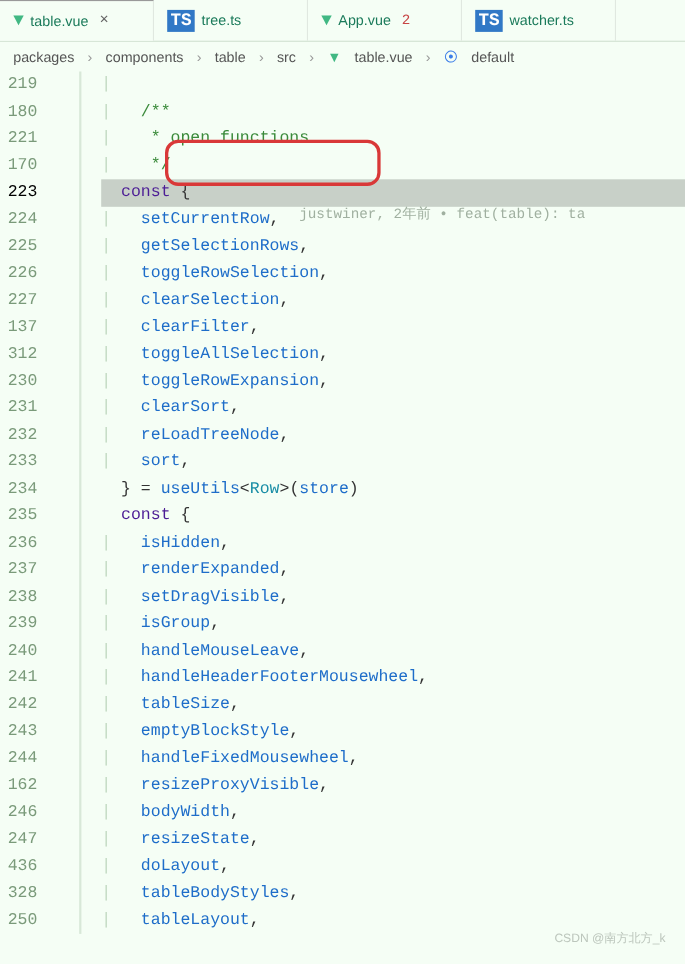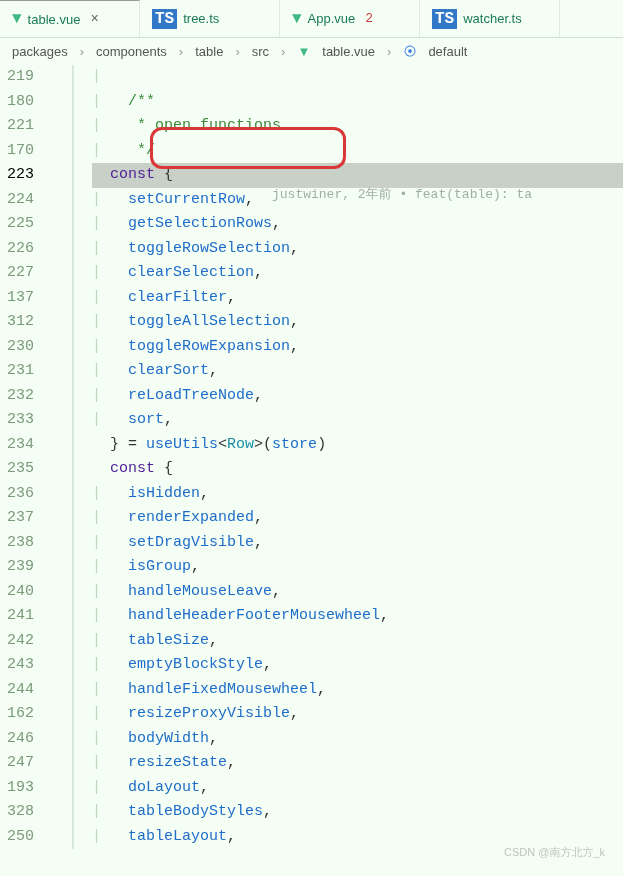--- a/index.html
+++ b/index.html
@@ -191,21 +191,21 @@
       <div>238</div>
       <div>239</div>
       <div>240</div>
       <div>241</div>
       <div>242</div>
       <div>243</div>
       <div>244</div>
       <div>162</div>
       <div>246</div>
       <div>247</div>
-      <div>193</div>
+      <div>436</div>
       <div>328</div>
       <div>250</div>
     </div>
   <div class="code" id="code"><div class="line"><span class="pipe">|</span>   </div><div class="line"><span class="pipe">|</span>   <span class="comment">/**</span></div><div class="line"><span class="pipe">|</span>    <span class="comment">* </span><span class="comment">open functions</span></div><div class="line"><span class="pipe">|</span>    <span class="comment">*/</span></div><div class="line highlighted"><span class="pipe"> </span> <span class="keyword">const</span><span class="punct"> {</span><span class="blame">justwiner, 2年前 • feat(table): ta</span></div><div class="line"><span class="pipe">|</span>   <span class="identifier">setCurrentRow</span><span class="punct">,</span></div><div class="line"><span class="pipe">|</span>   <span class="identifier">getSelectionRows</span><span class="punct">,</span></div><div class="line"><span class="pipe">|</span>   <span class="identifier">toggleRowSelection</span><span class="punct">,</span></div><div class="line"><span class="pipe">|</span>   <span class="identifier">clearSelection</span><span class="punct">,</span></div><div class="line"><span class="pipe">|</span>   <span class="identifier">clearFilter</span><span class="punct">,</span></div><div class="line"><span class="pipe">|</span>   <span class="identifier">toggleAllSelection</span><span class="punct">,</span></div><div class="line"><span class="pipe">|</span>   <span class="identifier">toggleRowExpansion</span><span class="punct">,</span></div><div class="line"><span class="pipe">|</span>   <span class="identifier">clearSort</span><span class="punct">,</span></div><div class="line"><span class="pipe">|</span>   <span class="identifier">reLoadTreeNode</span><span class="punct">,</span></div><div class="line"><span class="pipe">|</span>   <span class="identifier">sort</span><span class="punct">,</span></div><div class="line"><span class="pipe"> </span> <span class="punct">} = </span><span class="identifier">useUtils</span><span class="punct">&lt;</span><span class="generic">Row</span><span class="punct">&gt;(</span><span class="identifier">store</span><span class="punct">)</span></div><div class="line"><span class="pipe"> </span> <span class="keyword">const</span><span class="punct"> {</span></div><div class="line"><span class="pipe">|</span>   <span class="identifier">isHidden</span><span class="punct">,</span></div><div class="line"><span class="pipe">|</span>   <span class="identifier">renderExpanded</span><span class="punct">,</span></div><div class="line"><span class="pipe">|</span>   <span class="identifier">setDragVisible</span><span class="punct">,</span></div><div class="line"><span class="pipe">|</span>   <span class="identifier">isGroup</span><span class="punct">,</span></div><div class="line"><span class="pipe">|</span>   <span class="identifier">handleMouseLeave</span><span class="punct">,</span></div><div class="line"><span class="pipe">|</span>   <span class="identifier">handleHeaderFooterMousewheel</span><span class="punct">,</span></div><div class="line"><span class="pipe">|</span>   <span class="identifier">tableSize</span><span class="punct">,</span></div><div class="line"><span class="pipe">|</span>   <span class="identifier">emptyBlockStyle</span><span class="punct">,</span></div><div class="line"><span class="pipe">|</span>   <span class="identifier">handleFixedMousewheel</span><span class="punct">,</span></div><div class="line"><span class="pipe">|</span>   <span class="identifier">resizeProxyVisible</span><span class="punct">,</span></div><div class="line"><span class="pipe">|</span>   <span class="identifier">bodyWidth</span><span class="punct">,</span></div><div class="line"><span class="pipe">|</span>   <span class="identifier">resizeState</span><span class="punct">,</span></div><div class="line"><span class="pipe">|</span>   <span class="identifier">doLayout</span><span class="punct">,</span></div><div class="line"><span class="pipe">|</span>   <span class="identifier">tableBodyStyles</span><span class="punct">,</span></div><div class="line"><span class="pipe">|</span>   <span class="identifier">tableLayout</span><span class="punct">,</span></div></div>
 </div>
 
 <div class="annotation-box"></div>
 
 <div class="watermark">CSDN @南方北方_k</div>
 

